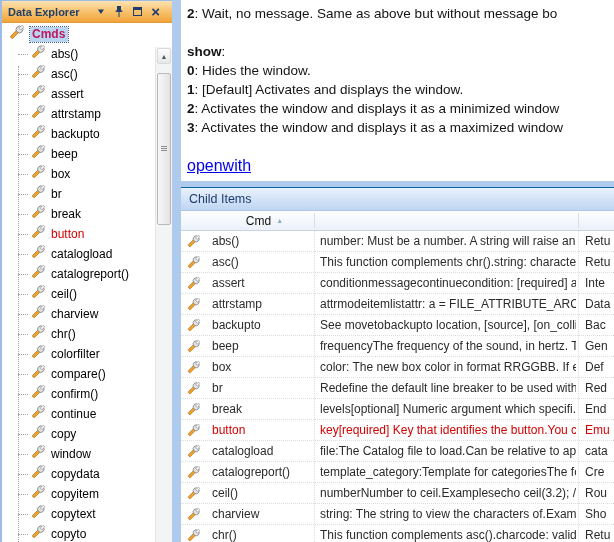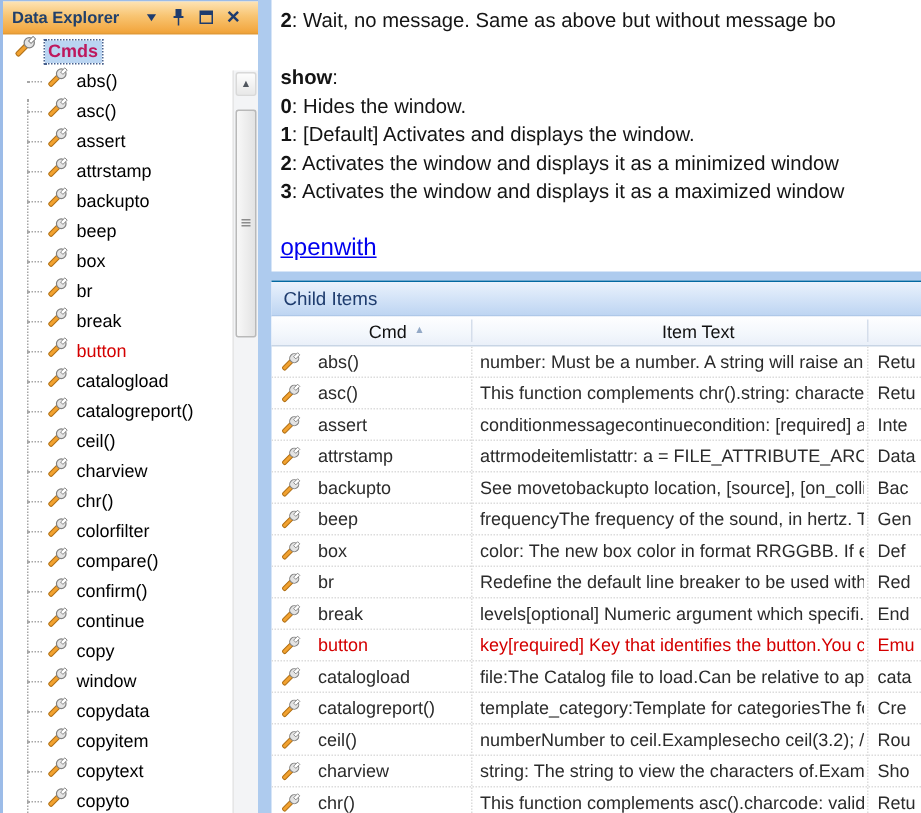--- a/index.html
+++ b/index.html
@@ -493,23 +493,20 @@
 <div class="child-panel">
   <div class="ci-header">
     <span class="ci-title">Child Items</span>
   </div>
   <div class="ci-colhead">
     <div class="colhead-cell colhead-cmd">
       <span>Cmd</span>
       <span class="sort-arrow">▲</span>
     </div>
     <div class="colhead-divider" style="left:133px;"></div>
-    <div class="colhead-cell colhead-item">
-      <span>Item Text</span>
-    </div>
     <div class="colhead-divider" style="left:397px;"></div>
   </div>
   <div class="ci-rows">
     <div class="col-dotted" style="left:133px;"></div>
     <div class="col-dotted" style="left:397px;"></div>
     <div id="table-rows">
   <div class="ci-row">
     <span class="ci-cell cell-icon">
       <svg width="15" height="15" viewBox="0 0 16 16">
               <g transform="rotate(45 8 8)">

